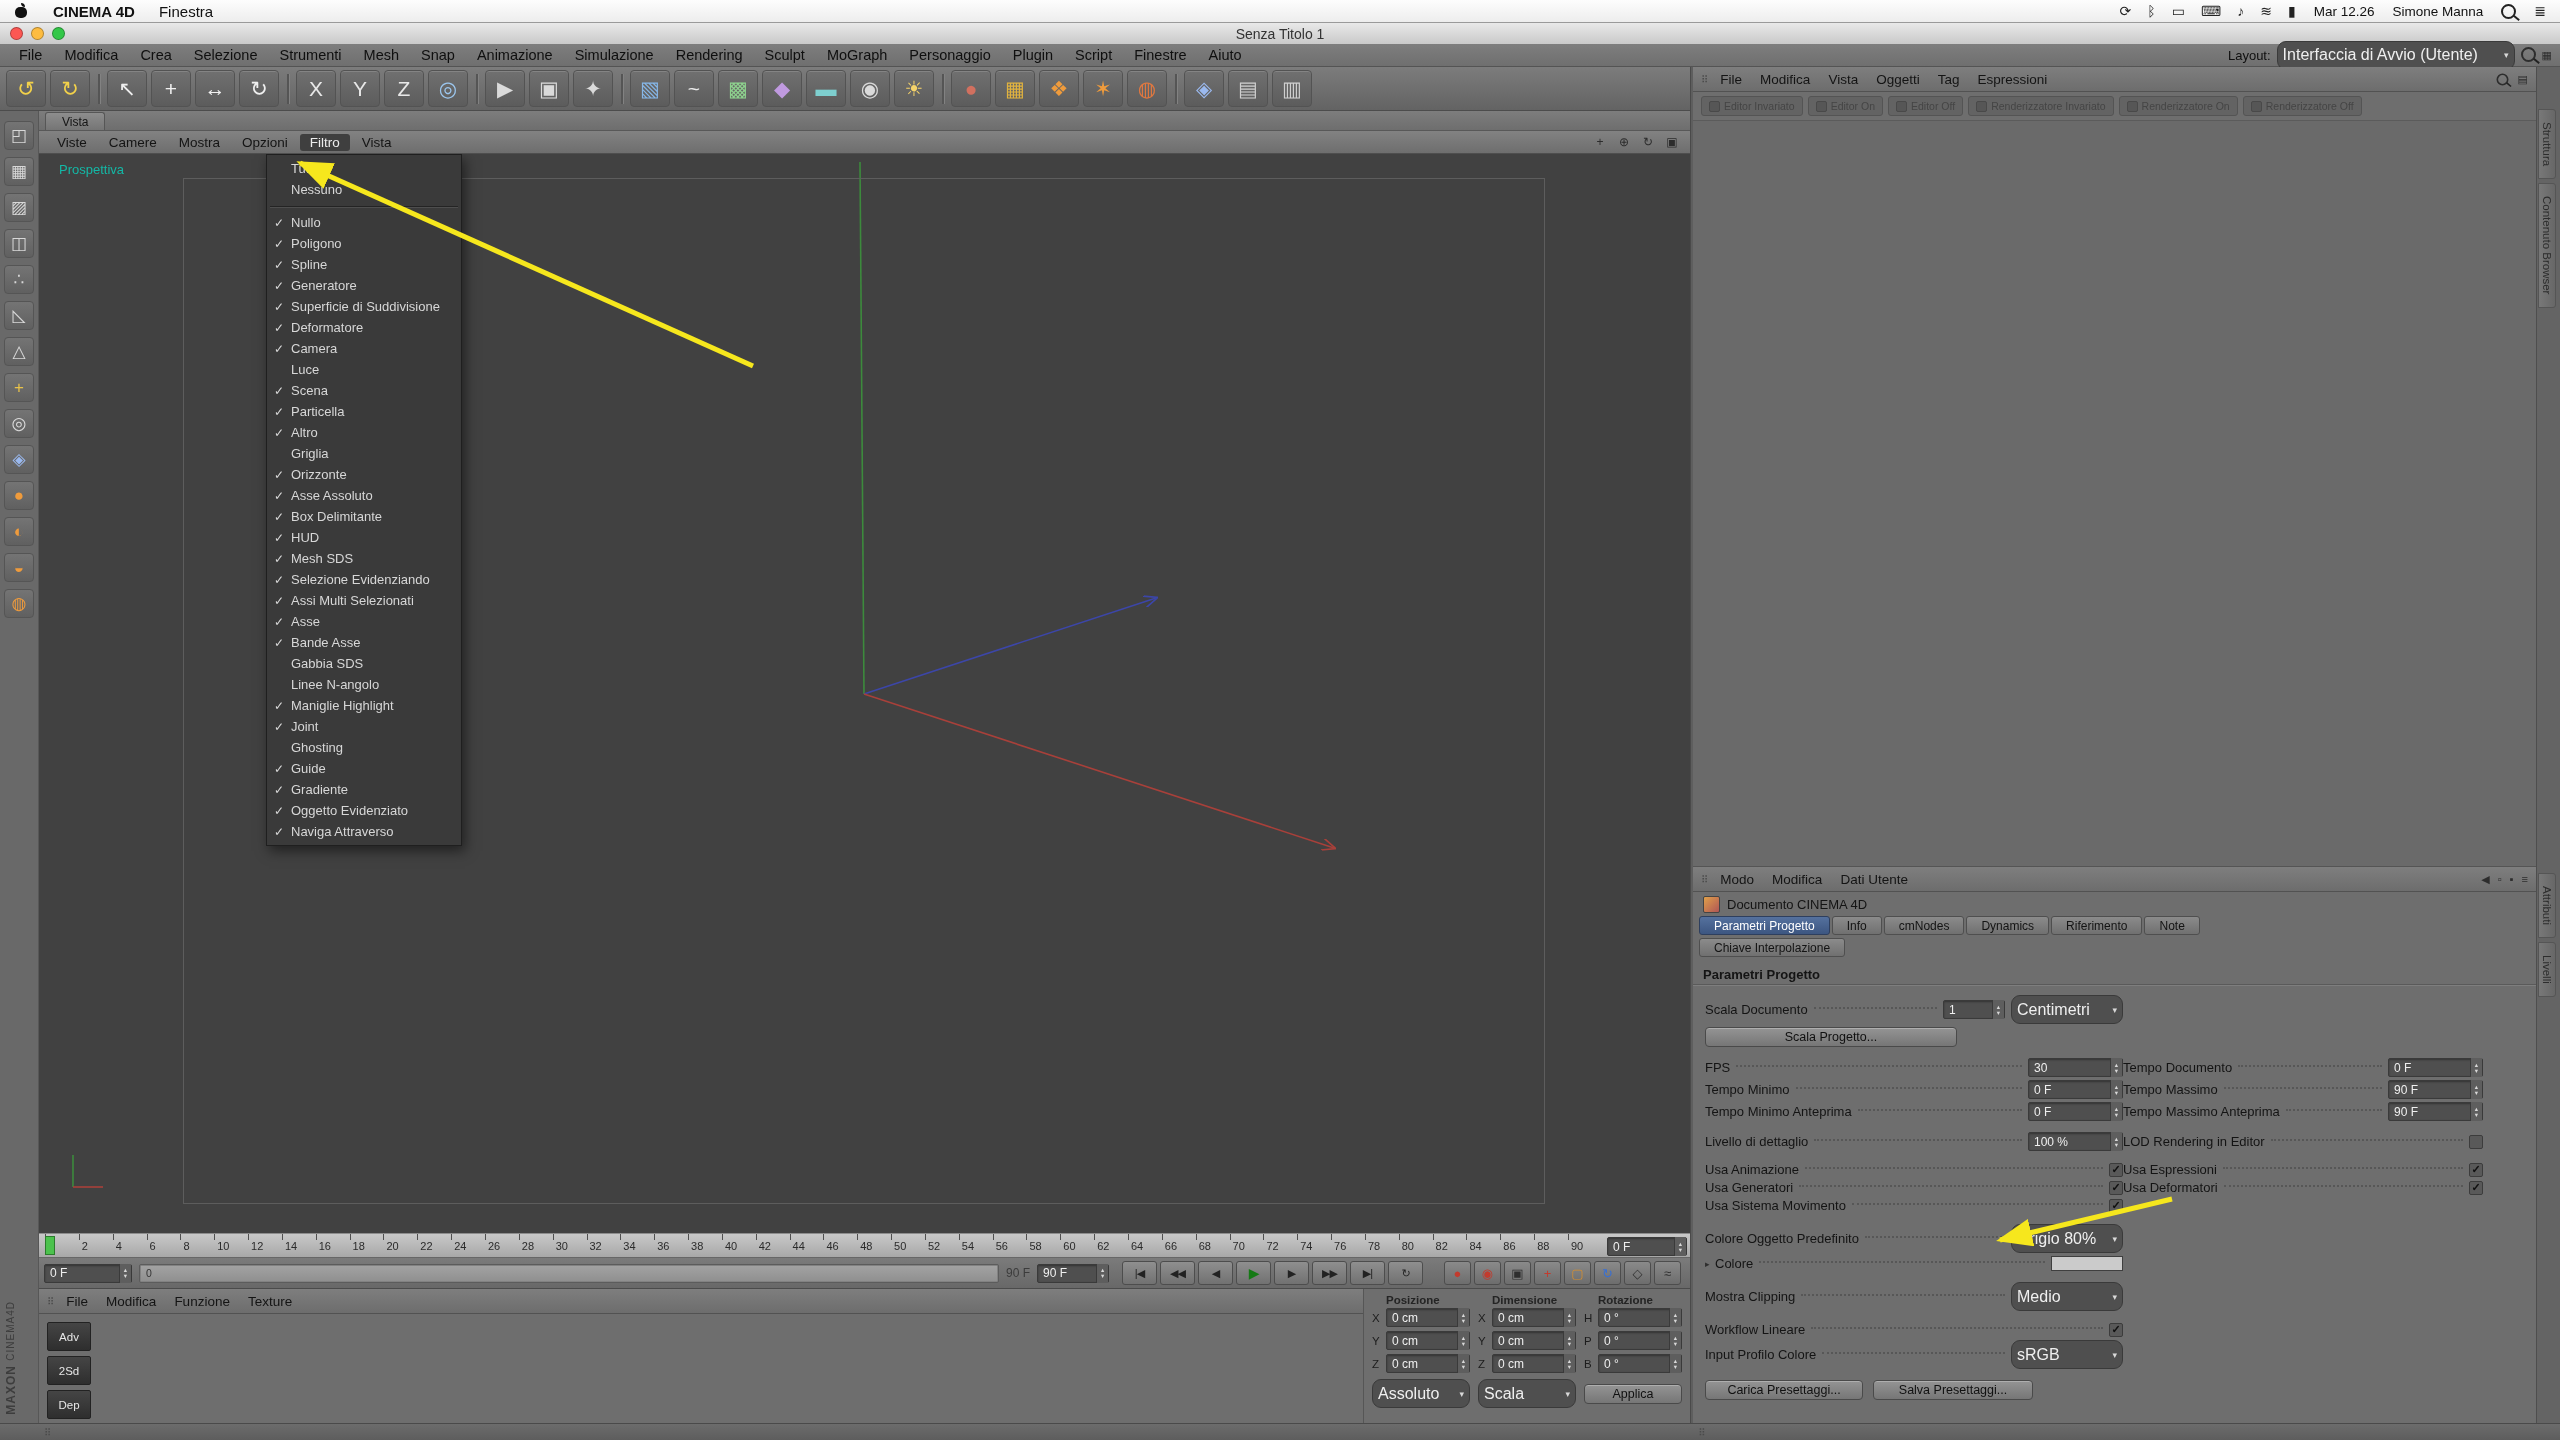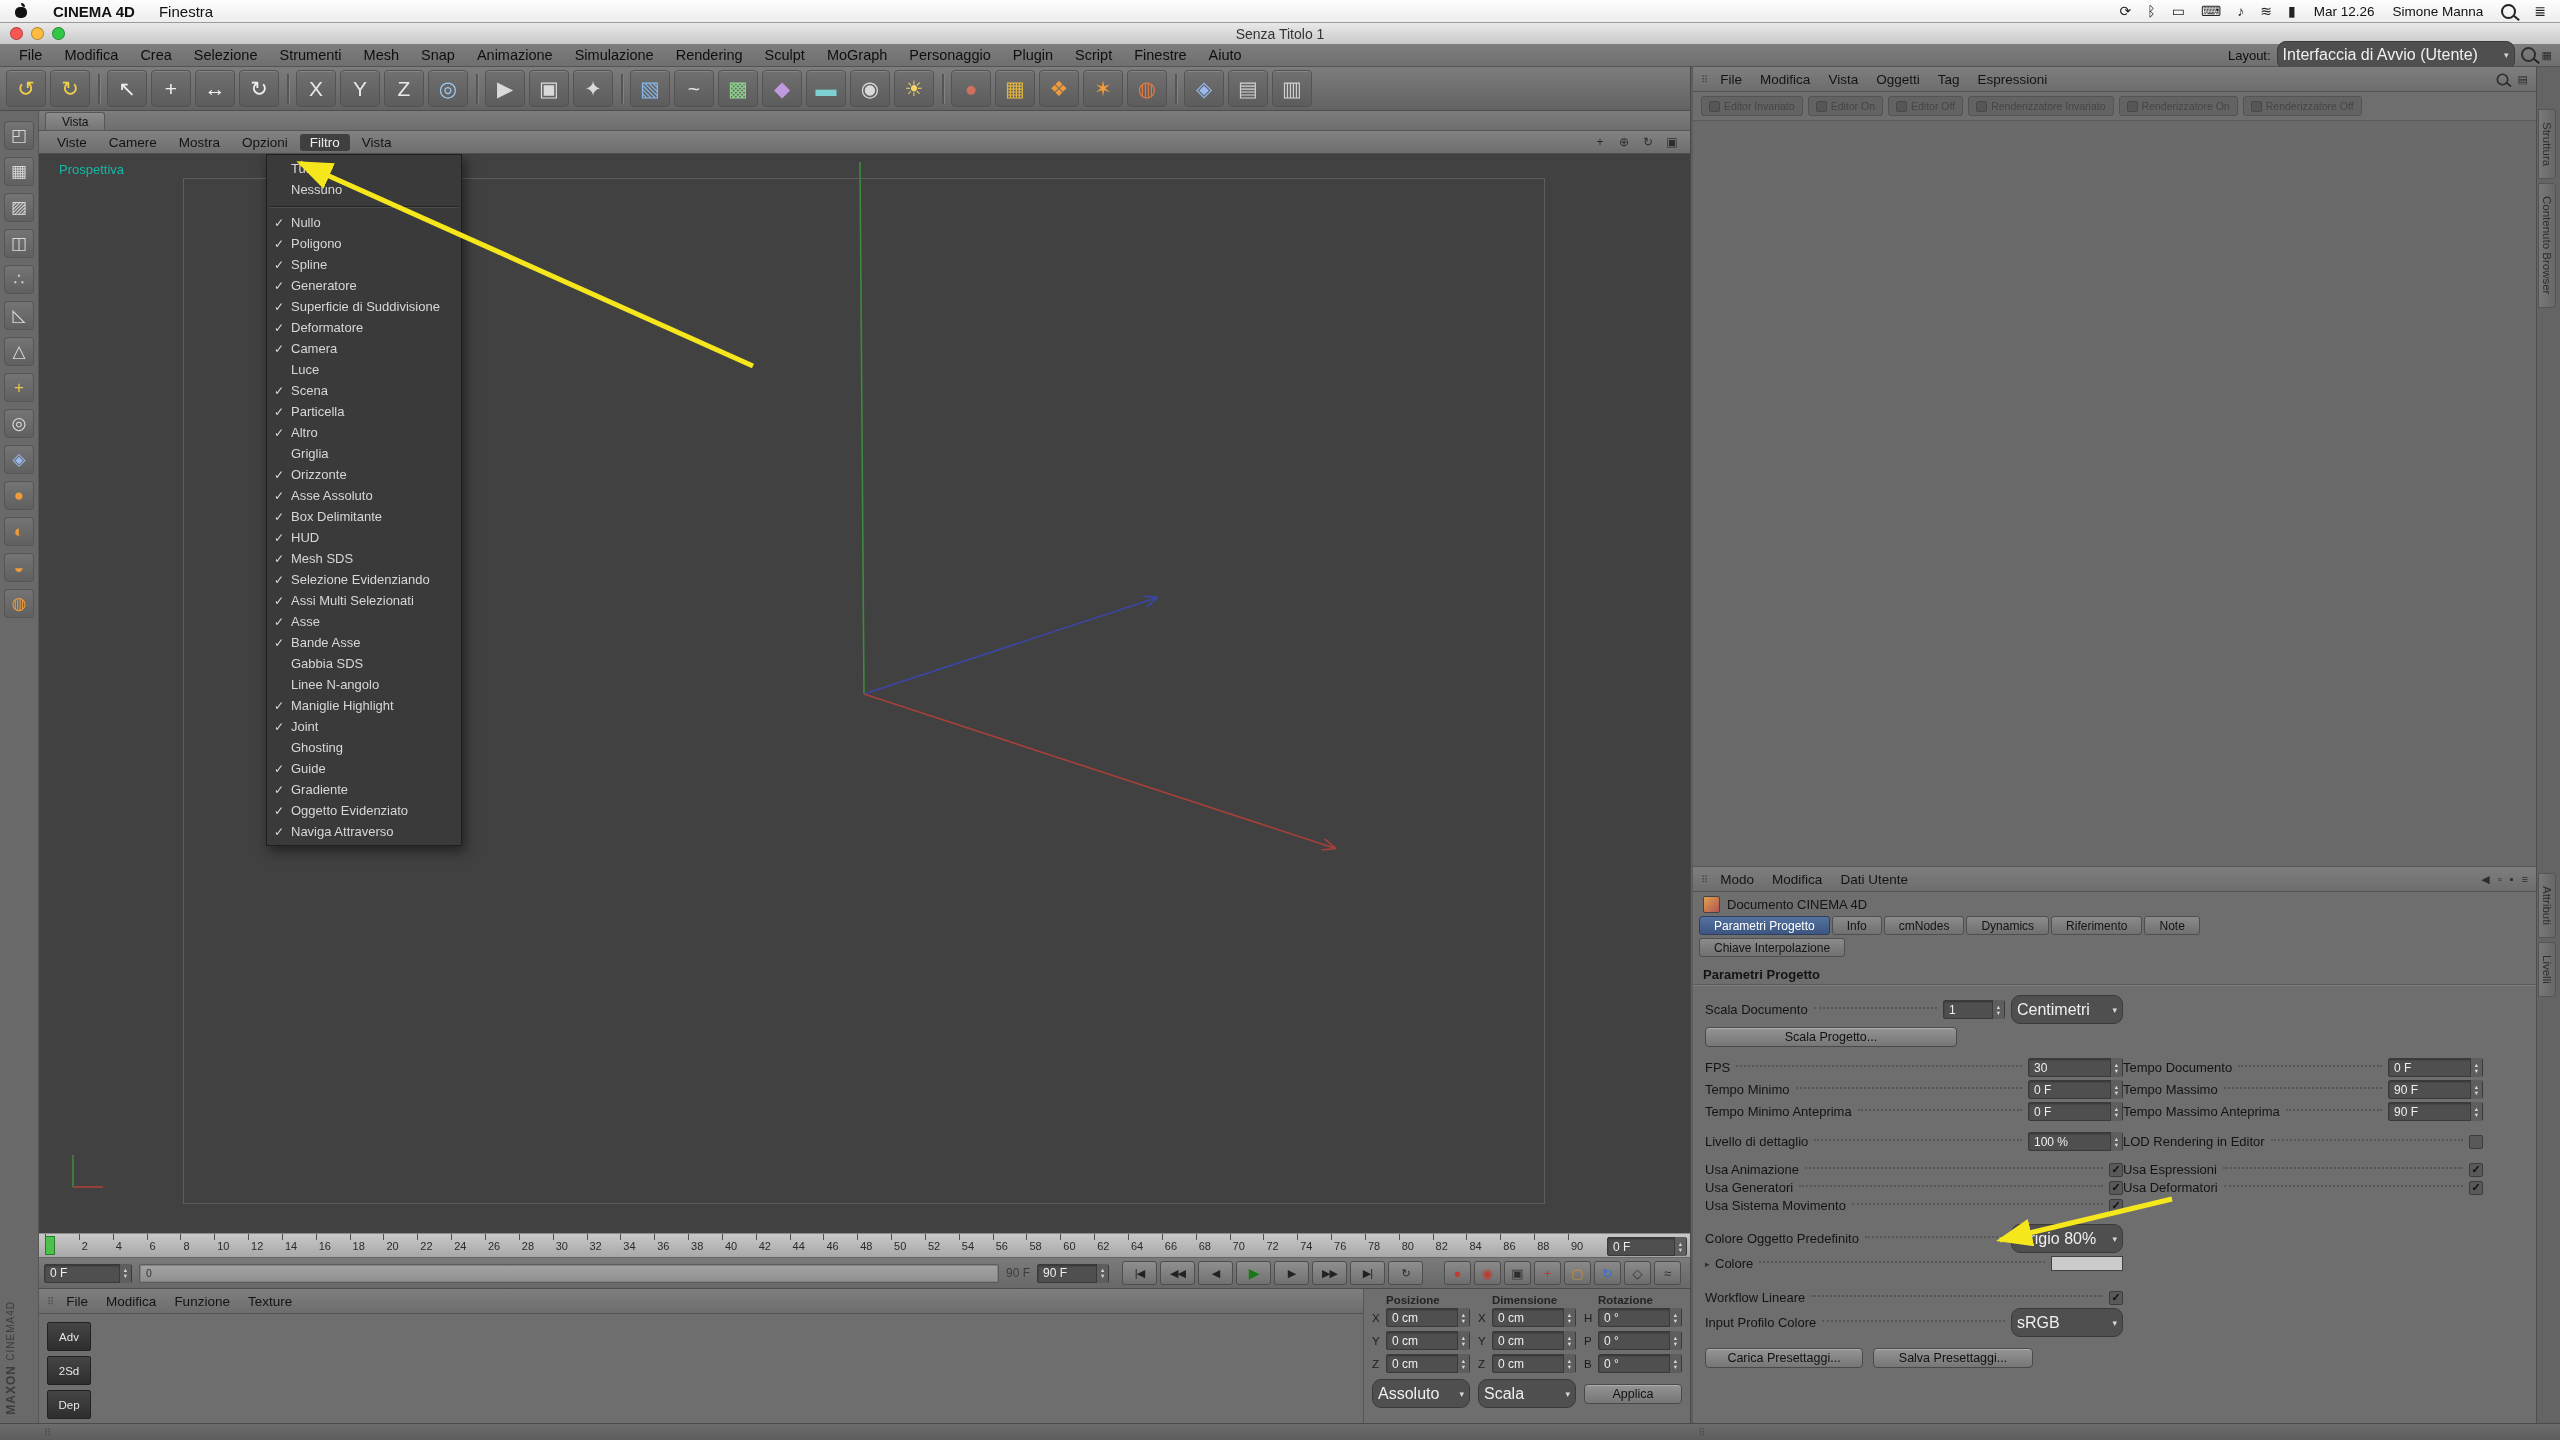--- a/index.html
+++ b/index.html
@@ -1083,20 +1083,29 @@
       </div>
       <div class="arow">
         <span class="half l">
             <span class="tri">▸</span>
           <span class="lab">Colore</span>
             <span class="dots"></span>
           <span class="swatch"></span>
           </span>
       </div>
       <div class="grp"></div>
+      <div class="arow">
+        <span class="half l">
+            <span class="lab">Mostra Clipping</span>
+            <span class="dots"></span>
+          <span class="dd w110">
+              <span class="val">Medio</span>
+            </span>
+          </span>
+      </div>
       <div class="grp"></div>
       <div class="arow">
         <span class="half l">
             <span class="lab">Workflow Lineare</span>
             <span class="dots"></span>
           <span class="chkbox on"></span>
           </span>
       </div>
       <div class="arow">
         <span class="half l">

